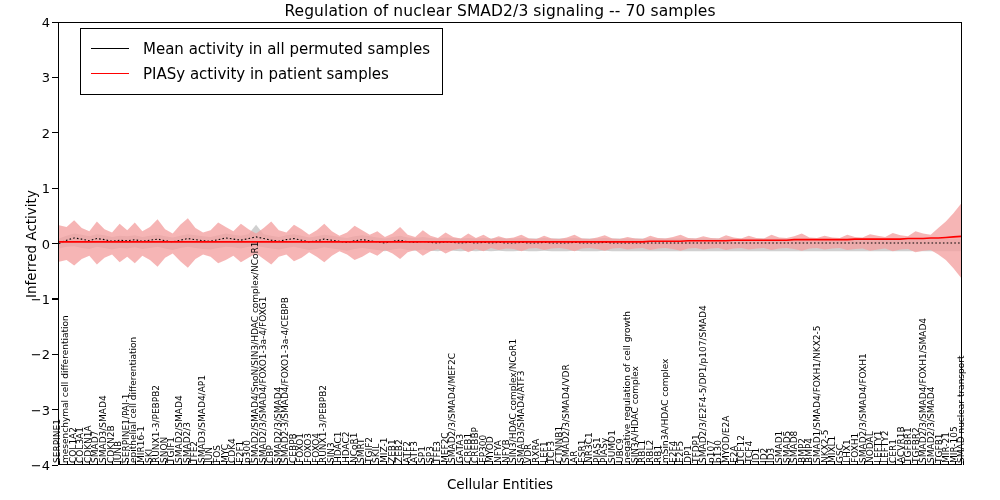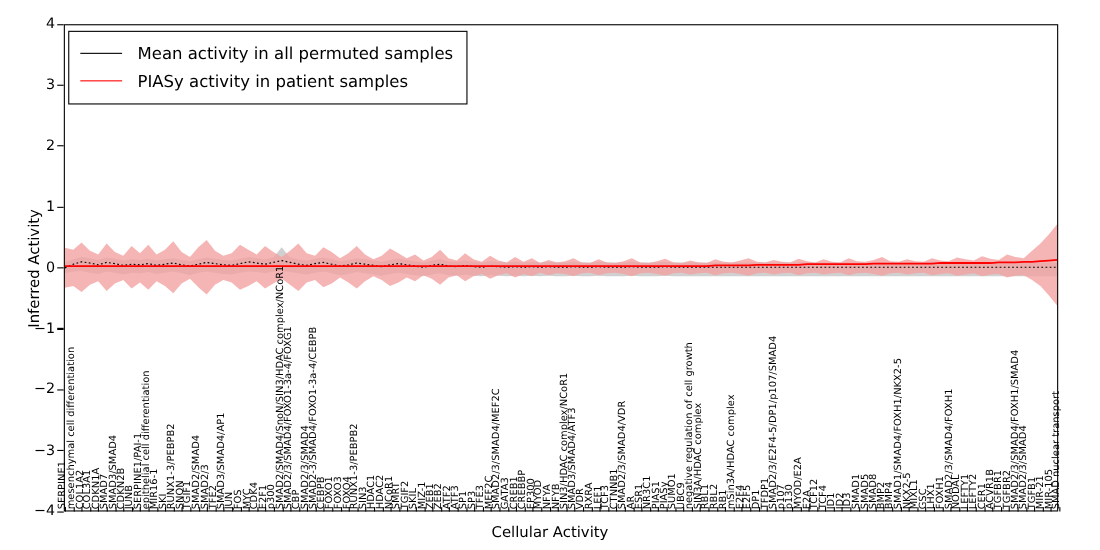--- a/index.html
+++ b/index.html
@@ -41,33 +41,34 @@
   #xticks{position:absolute;left:58px;top:22px;width:904px;height:443px;pointer-events:none;}
   .xtick-label{
     position:absolute;bottom:2px;font-size:9px;line-height:9px;color:#000;
     white-space:nowrap;transform-origin:left bottom;
     transform:rotate(-90deg);
   }
   .xtick-mark{position:absolute;bottom:0;width:1px;height:4px;background:#000;}
 
   
   #legend{
-    position:absolute;left:62px;top:28px;
+    position:absolute;left:80px;top:28px;
     border:1.2px solid #000;background:#fff;
     padding:7px 12px 8px 10px;z-index:20;
   }
   .legend-row{display:flex;align-items:center;height:25px;}
   .legend-swatch{width:38px;height:0;border-top-width:1.6px;border-top-style:solid;margin-right:14px;}
   .legend-text{font-size:15px;color:#000;white-space:nowrap;}
 </style>
 </head>
 <body>
 
 <div id="root">
 
+  <div id="chart-title">Regulation of nuclear SMAD2/3 signaling -- 70 samples</div>
 
   <div id="y-axis-label-wrap">
     <div id="y-axis-label">Inferred Activity</div>
   </div>
 
   <div id="y-axis">
       <div class="ytick-label" style="top: 443px;">−4</div>
       <div class="ytick-mark" style="top: 442.5px;"></div>
       <div class="ytick-label" style="top: 387.625px;">−3</div>
       <div class="ytick-mark" style="top: 387.125px;"></div>
@@ -332,21 +333,21 @@
       <div class="xtick-mark" style="left: 882.21px;"></div>
       <div class="xtick-label" style="left: 885.61px;">TGFB1</div>
       <div class="xtick-mark" style="left: 889.807px;"></div>
       <div class="xtick-label" style="left: 893.207px;">MIR-21</div>
       <div class="xtick-mark" style="left: 897.403px;"></div>
       <div class="xtick-label" style="left: 900.803px;">MIR-105</div>
       <div class="xtick-mark" style="left: 905px;"></div>
       <div class="xtick-label" style="left: 908.4px;">SMAD nuclear transport</div>
     </div>
 
-  <div id="x-axis-label">Cellular Activity</div>
+  <div id="x-axis-label">Cellular Entities</div>
 
   <div id="legend">
     <div class="legend-row">
       <span class="legend-swatch" style="border-top-color:#000"></span>
       <span class="legend-text">Mean activity in all permuted samples</span>
     </div>
     <div class="legend-row">
       <span class="legend-swatch" style="border-top-color:#ff0000"></span>
       <span class="legend-text">PIASy activity in patient samples</span>
     </div>

